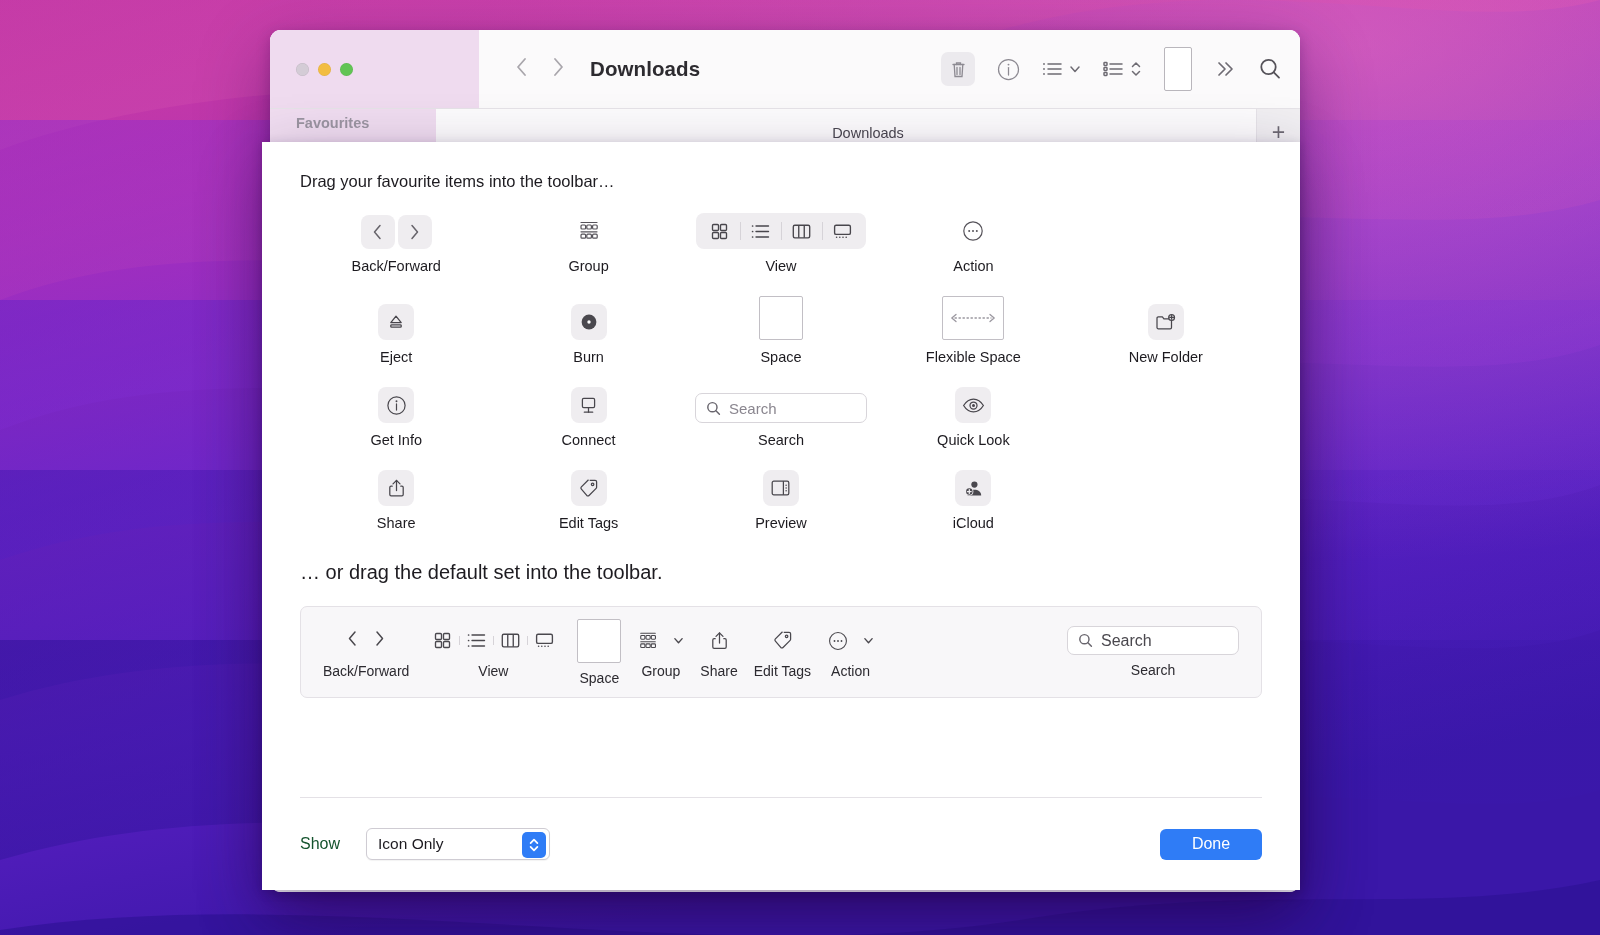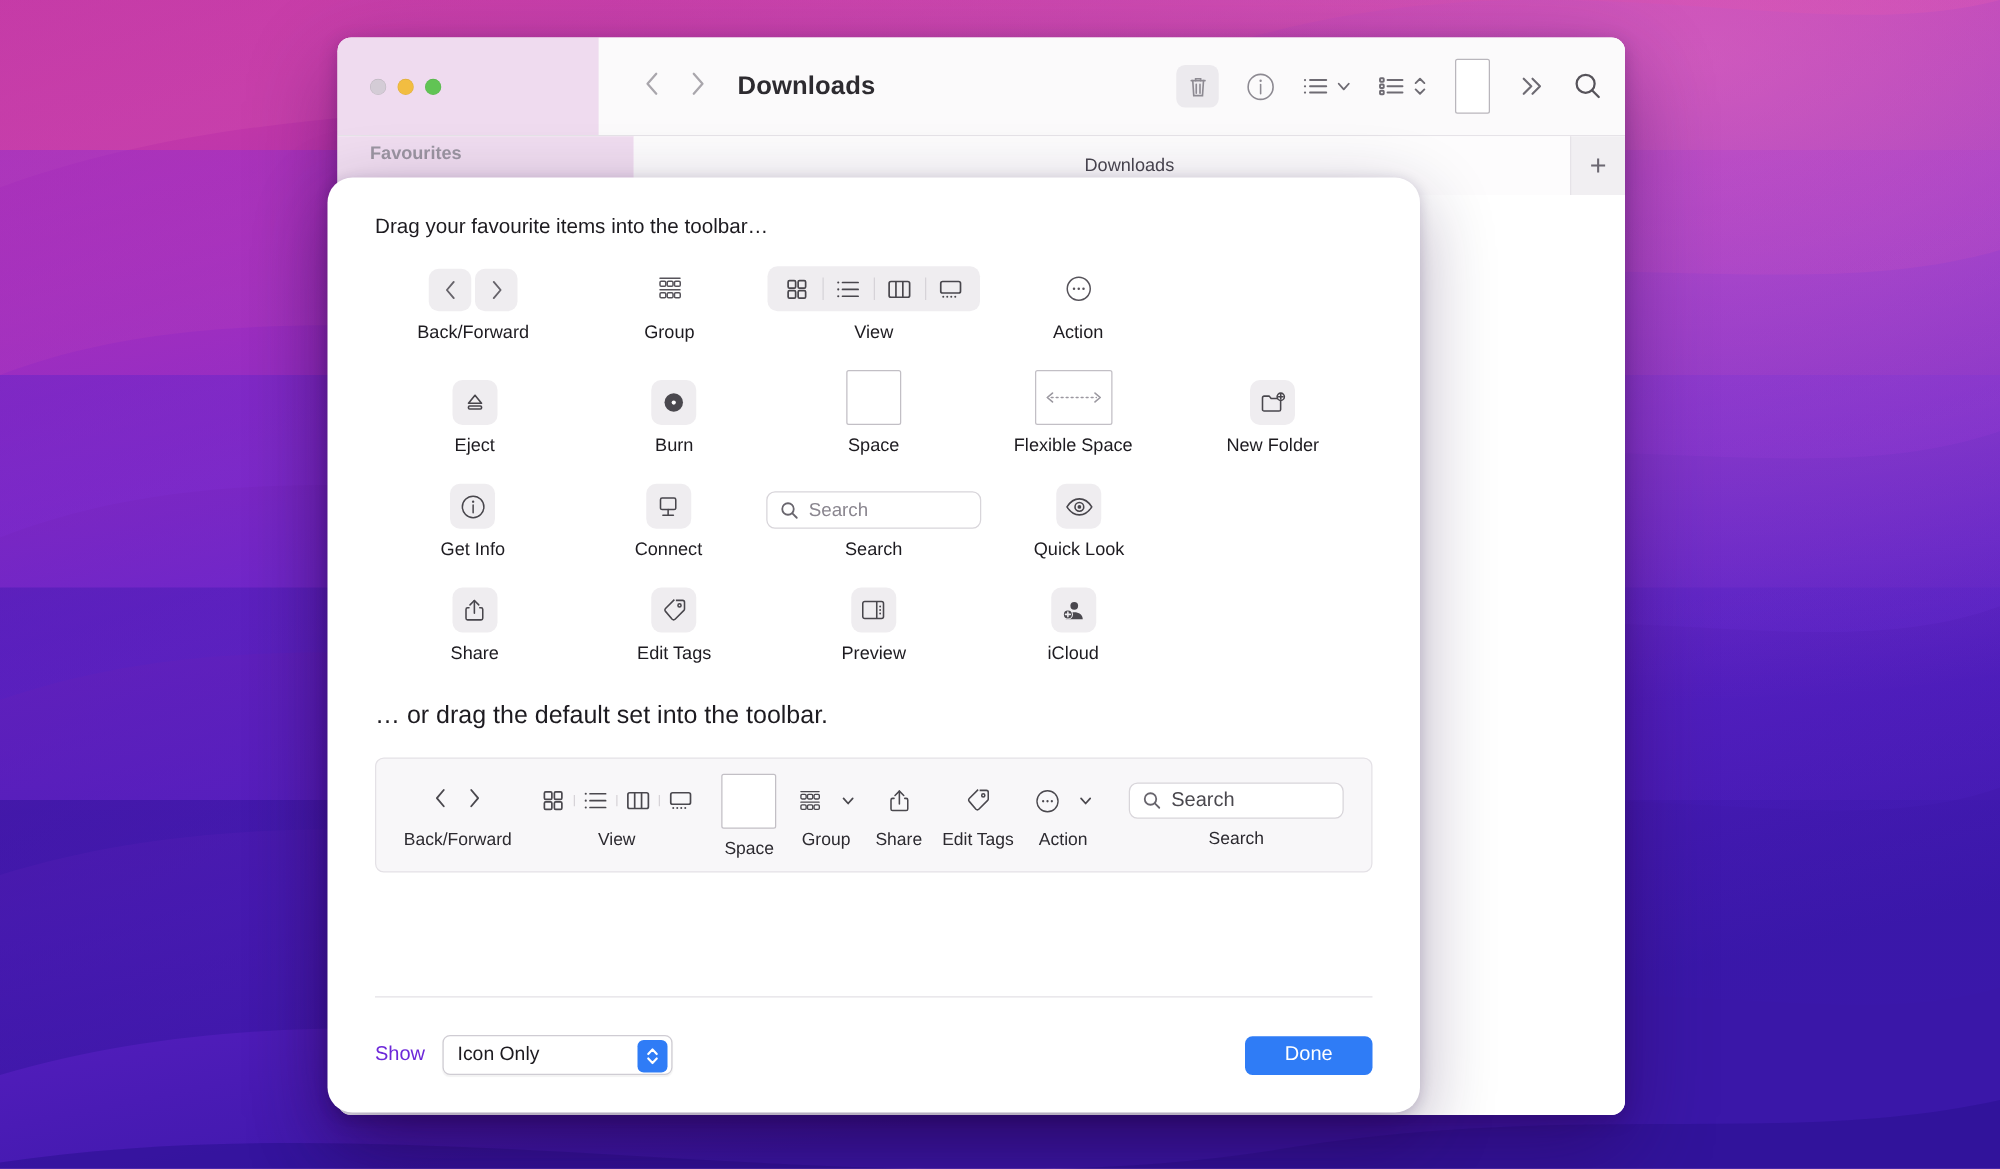--- a/index.html
+++ b/index.html
@@ -74,21 +74,21 @@
   }
 
   
   #finder-statusbar {
     display: flex; align-items: stretch;
     height: 48px;
     background: #ffffff;
     border-top: 1px solid #e6e3e8;
   }
   .sb-sidebar {
-    width: 237px;
+    width: 166px;
     background: rgba(238, 216, 238, 0.88);
     display: flex; align-items: flex-start;
     padding: 6px 0 0 26px;
   }
   .sb-fav { font-size: 14.5px; font-weight: 700; color: #9b95a1; }
   .sb-main {
     flex: 1; display: flex; align-items: center; justify-content: center;
     position: relative;
     background: #fdfcfd;
   }
@@ -101,23 +101,23 @@
     border-left: 1px solid #e6e3e8;
     color: #6c6872;
     font-size: 23px; font-weight: 300;
   }
   #finder-body { background: #ffffff; height: 100%; }
 
   
   #customize-sheet {
     position: absolute;
     left: 262px; top: 142px;
-    width: 874px; height: 748px;
+    width: 1038px; height: 748px;
     background: #ffffff;
-    border-radius: 20px;
+    border-radius: 0;
     box-shadow: 0 20px 60px rgba(30,0,60,.32), 0 2px 10px rgba(30,0,60,.18);
     padding: 0 38px;
     display: flex; flex-direction: column;
   }
   .sheet-heading {
     font-size: 16.5px; color: #1d1b20;
     margin-top: 30px;
   }
 
   
@@ -227,21 +227,21 @@
 
   
   .sheet-divider {
     margin-top: auto;
     border-top: 1px solid #e4e1e6;
   }
   .sheet-footer {
     height: 92px;
     display: flex; align-items: center;
   }
-  .show-label { font-size: 16px; color: #6d28d9; margin-right: 14px; }
+  .show-label { font-size: 16px; color: #14532d; margin-right: 26px; }
   .popup {
     width: 184px; height: 32px;
     background: #fff;
     border: 1px solid #cfccd3;
     border-radius: 6px;
     display: flex; align-items: center;
     padding-left: 11px;
     position: relative;
     box-shadow: 0 1px 1px rgba(0,0,0,.05);
   }

